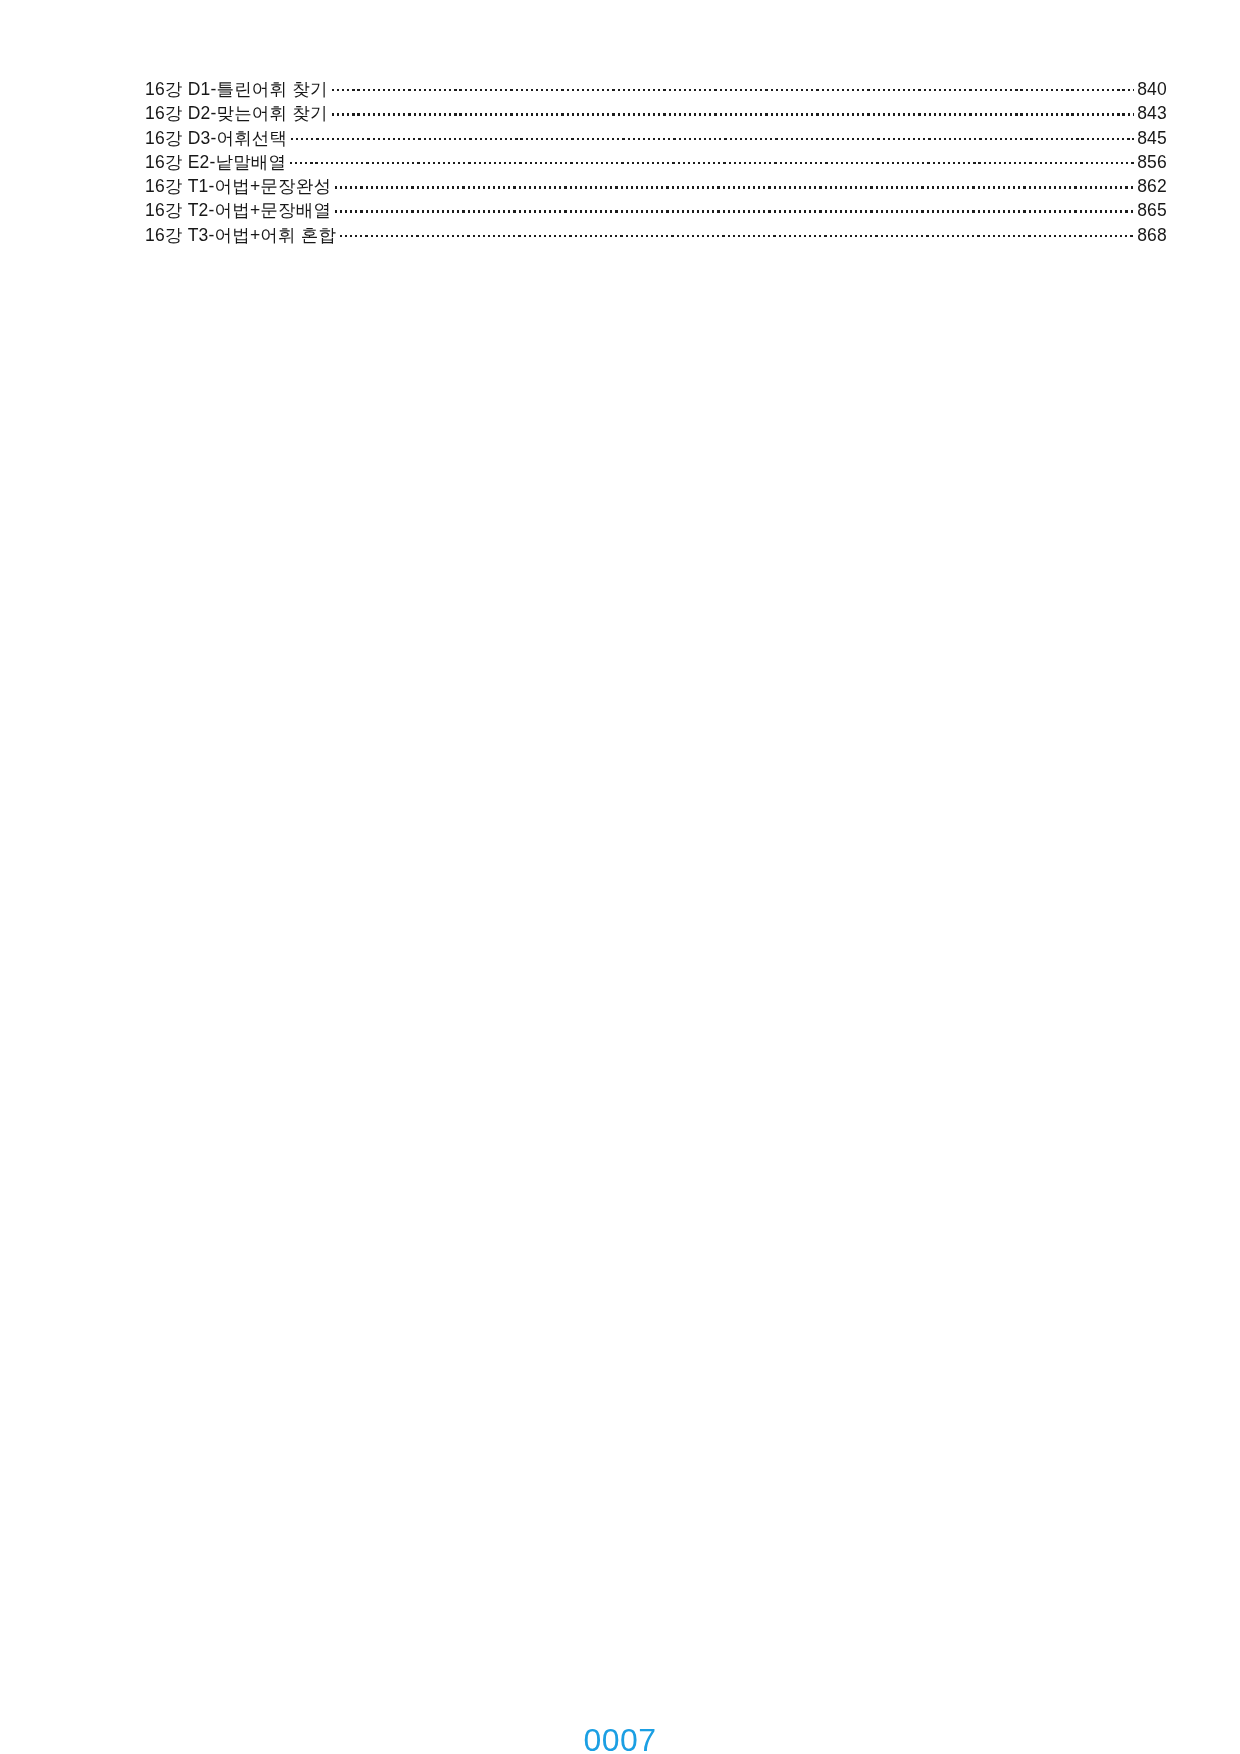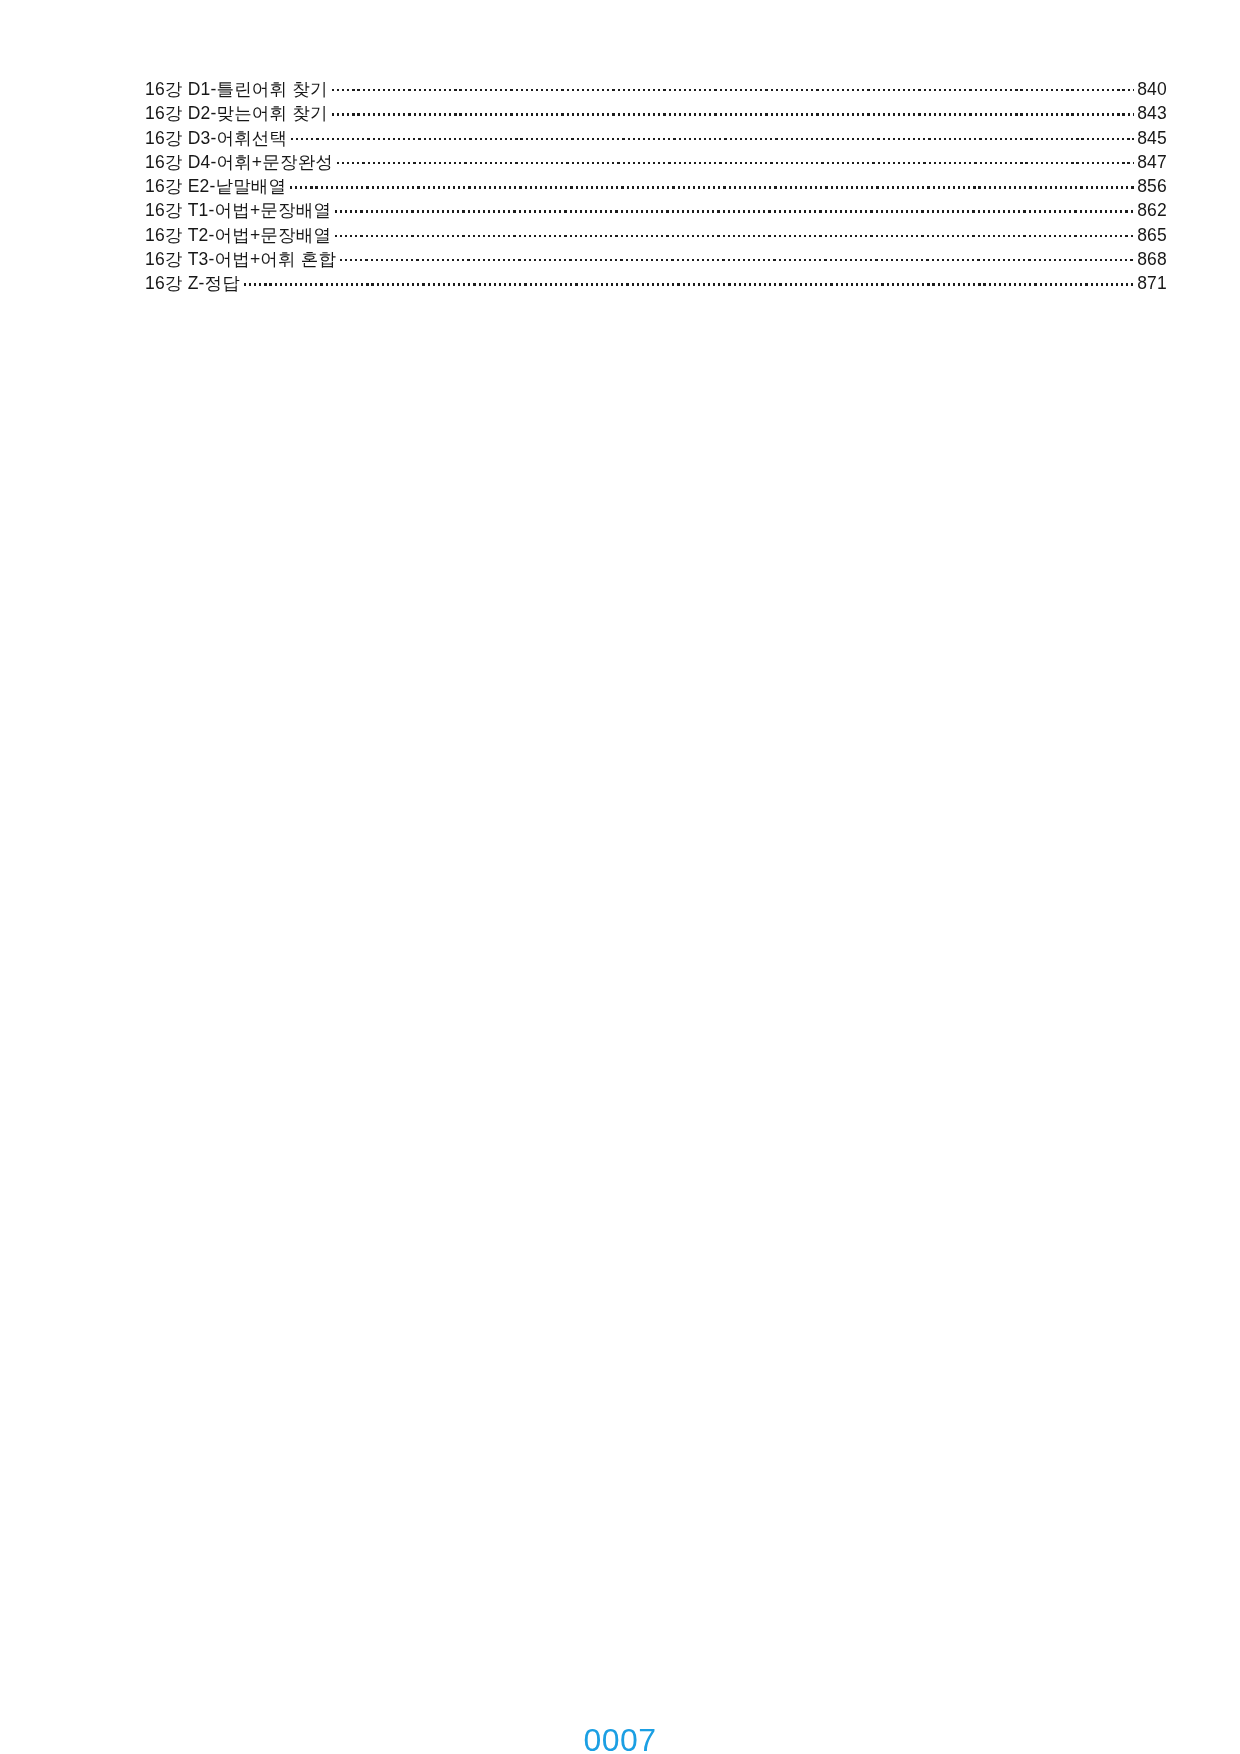--- a/index.html
+++ b/index.html
@@ -76,54 +76,44 @@
       <span class="toc-leader"></span>
       <span class="toc-page">843</span>
     </div>
 
     <div class="toc-row">
       <span class="toc-label">16강 D3-어휘선택</span>
       <span class="toc-leader"></span>
       <span class="toc-page">845</span>
     </div>
 
-    <div class="toc-row">
-      <span class="toc-label">16강 D4-어휘+문장완성</span>
-      <span class="toc-leader"></span>
-      <span class="toc-page">847</span>
-    </div>
 
 
     <div class="toc-row">
       <span class="toc-label">16강 E2-낱말배열</span>
       <span class="toc-leader"></span>
       <span class="toc-page">856</span>
     </div>
 
     <div class="toc-row">
-      <span class="toc-label">16강 T1-어법+문장배열</span>
+      <span class="toc-label">16강 T1-어법+문장완성</span>
       <span class="toc-leader"></span>
       <span class="toc-page">862</span>
     </div>
 
     <div class="toc-row">
       <span class="toc-label">16강 T2-어법+문장배열</span>
       <span class="toc-leader"></span>
       <span class="toc-page">865</span>
     </div>
 
     <div class="toc-row">
       <span class="toc-label">16강 T3-어법+어휘 혼합</span>
       <span class="toc-leader"></span>
       <span class="toc-page">868</span>
     </div>
 
-    <div class="toc-row">
-      <span class="toc-label">16강 Z-정답</span>
-      <span class="toc-leader"></span>
-      <span class="toc-page">871</span>
-    </div>
 
   </div>
 
   <div class="footer-page-number">0007</div>
 
 </div>
 
 </body></html>

